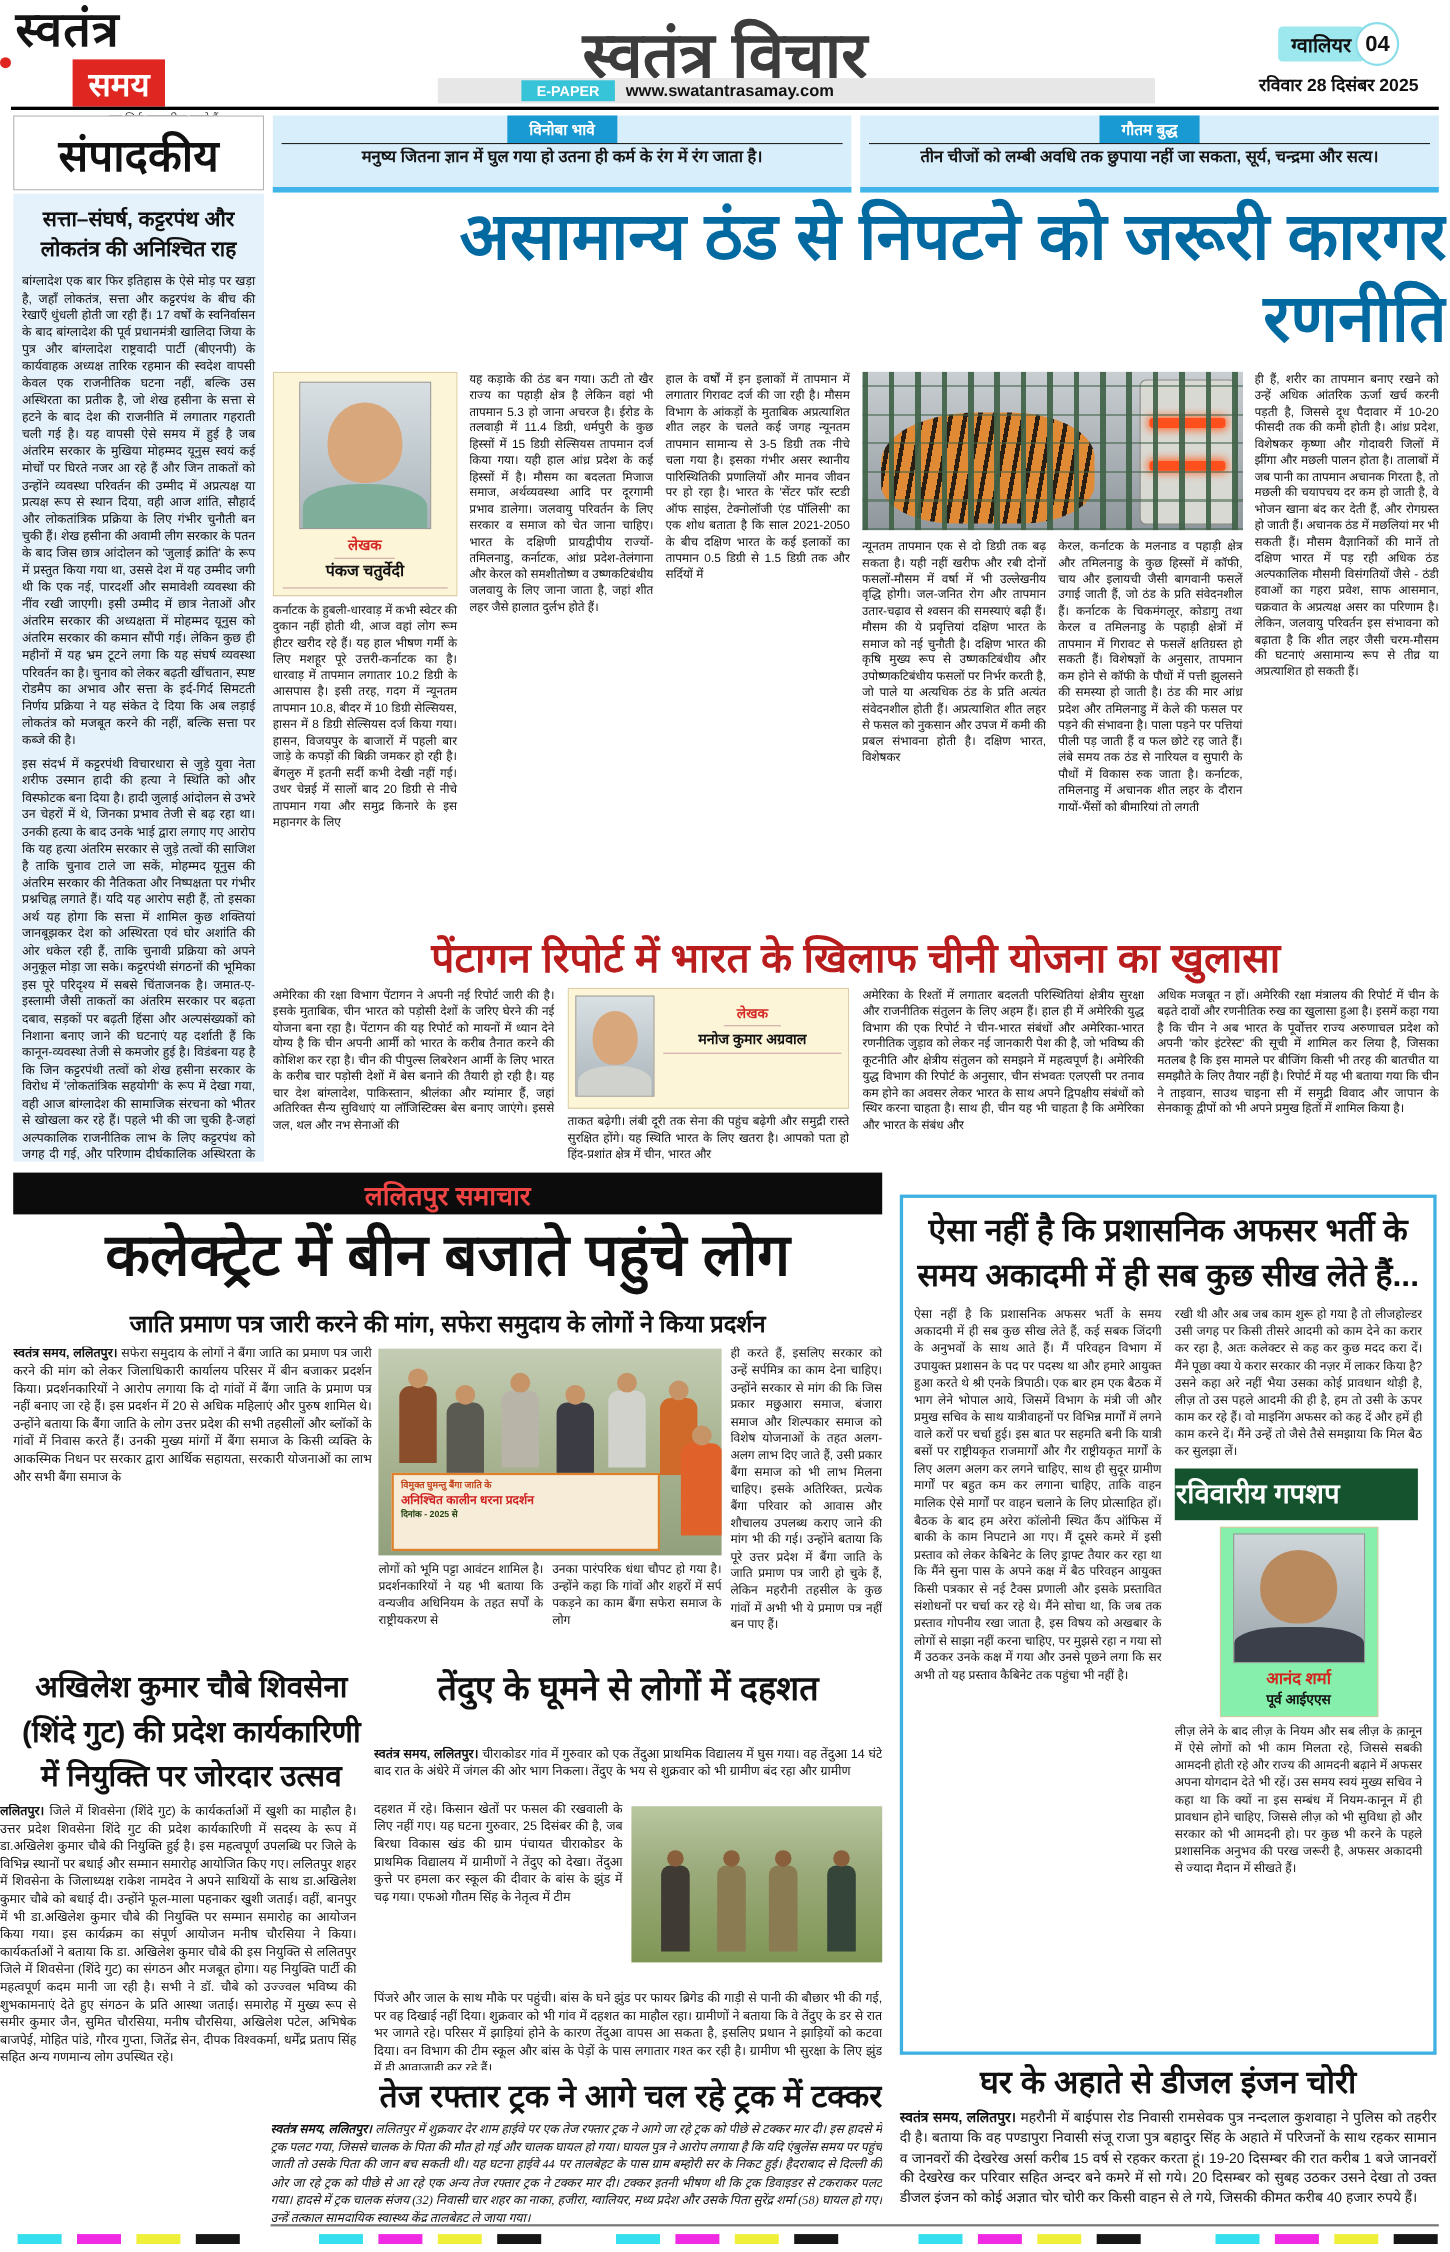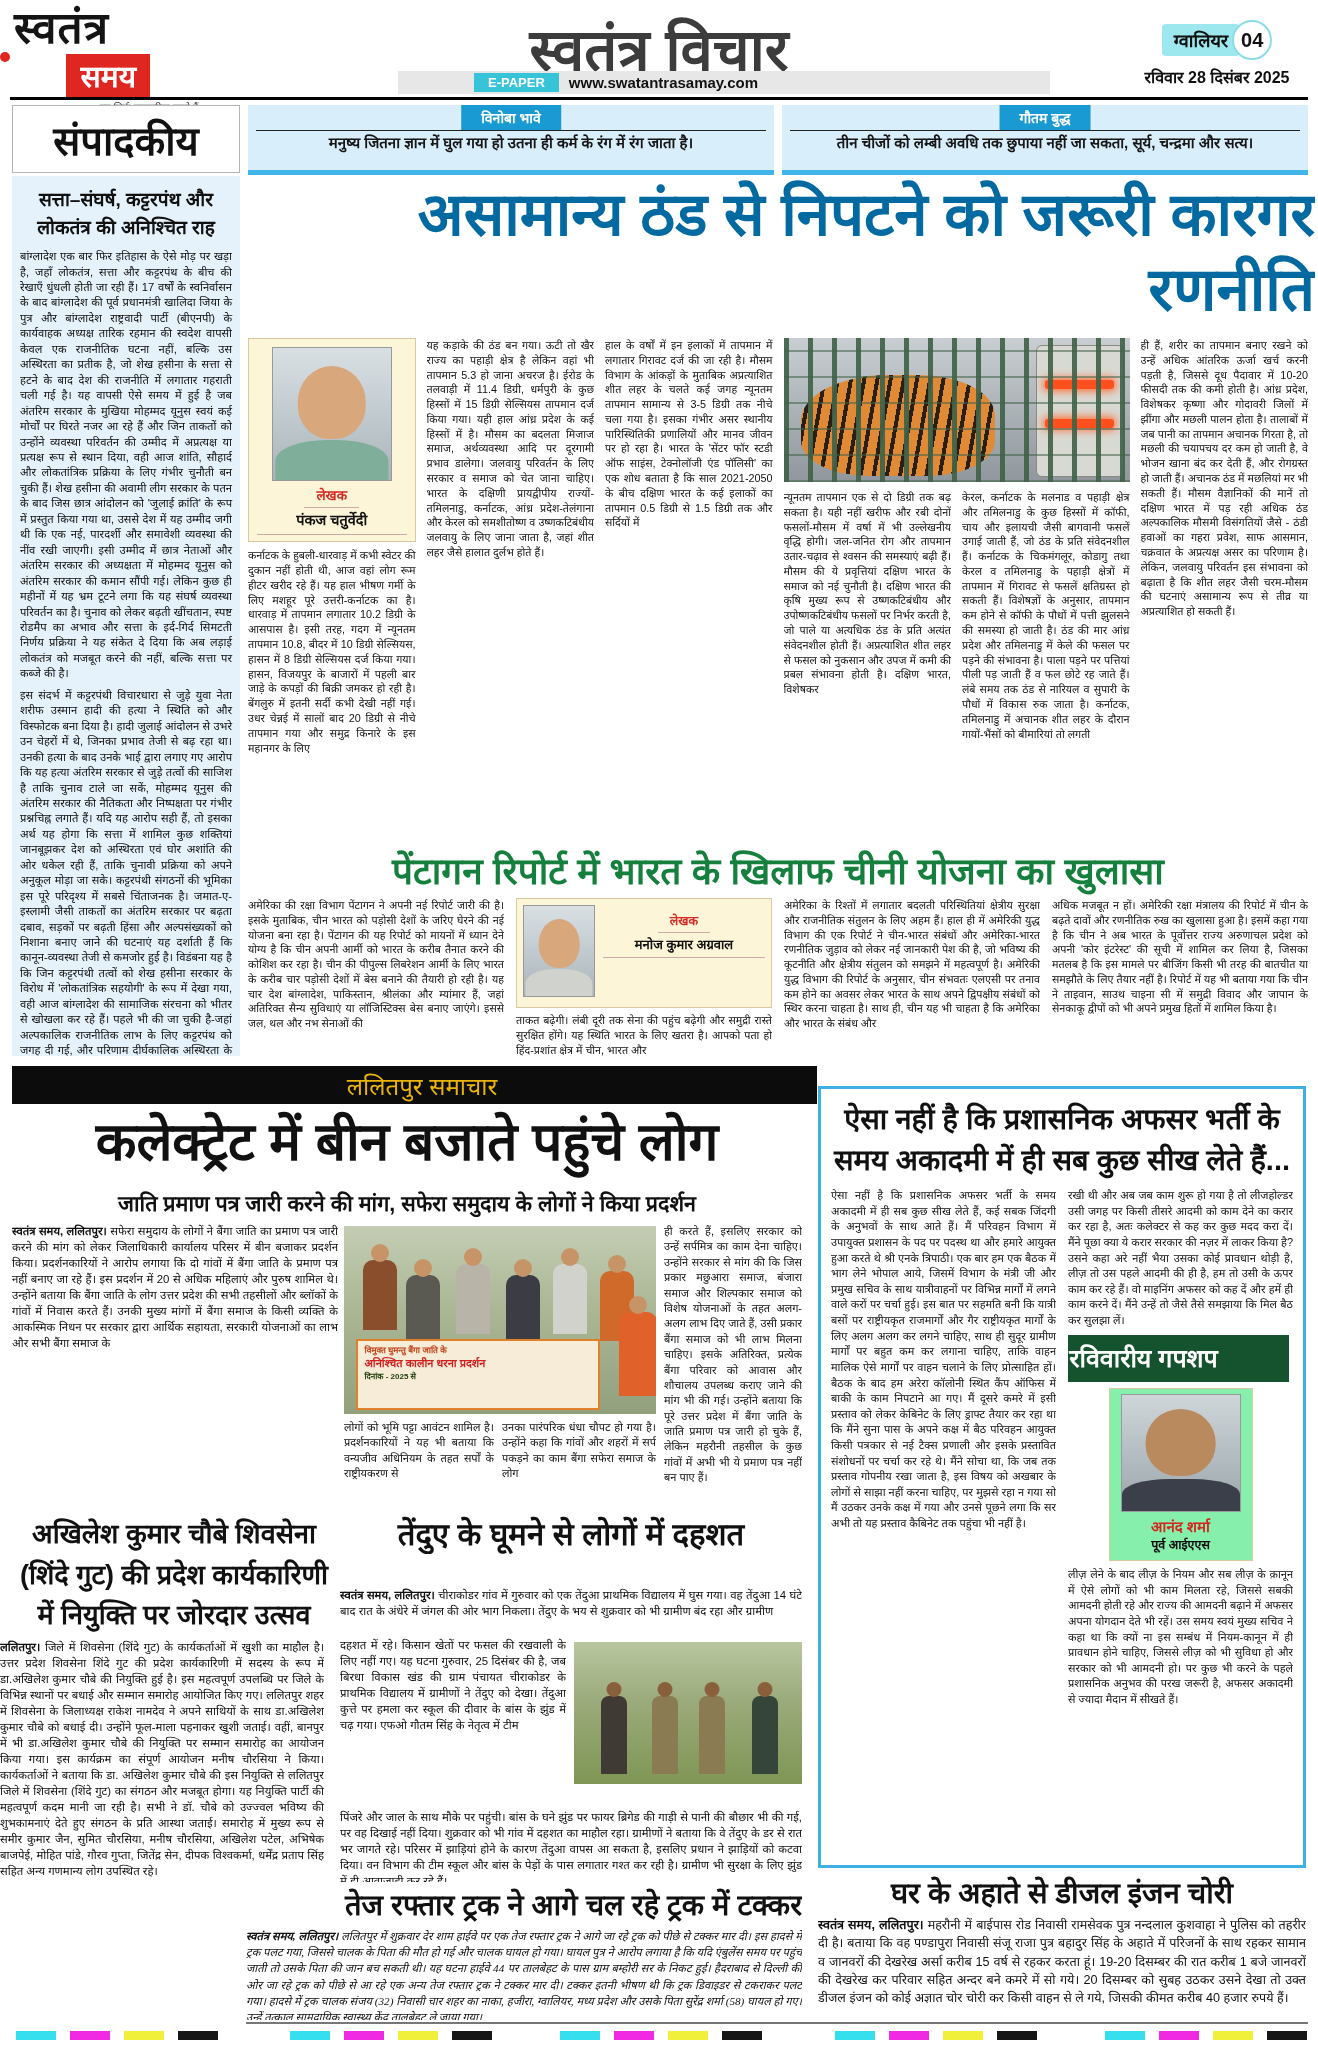--- a/index.html
+++ b/index.html
@@ -59,32 +59,32 @@
                background:linear-gradient(#c9ced2,#8f979c);}
   .tiger-body{position:absolute;left:5%;top:26%;width:56%;height:70%;border-radius:45% 40% 35% 35%;
               background:repeating-linear-gradient(100deg,#e08a36 0 9px,#2a1f14 9px 13px);}
   .heater{position:absolute;right:6px;top:5%;width:25%;height:90%;background:#d9d9d3;border:1px solid #8a8a84;border-radius:6px;}
   .heater .bar{position:absolute;left:10%;width:80%;height:9px;background:#ff4f1d;box-shadow:0 0 8px 2px #ff6a30;border-radius:3px;}
   .heater .bar.b1{top:26%;} .heater .bar.b2{top:56%;}
   .cage{position:absolute;inset:0;background:repeating-linear-gradient(90deg,rgba(64,98,72,.92) 0 5px,transparent 5px 24px);}
   .cage2{position:absolute;inset:0;background:repeating-linear-gradient(0deg,rgba(64,98,72,.55) 0 2px,transparent 2px 26px);}
 
   
-  .pent-head{left:248px;top:844px;width:1060px;font-size:37px;font-weight:900;text-align:center;color:#15803d;}
+  .pent-head{left:248px;top:844px;width:1060px;font-size:37px;font-weight:900;text-align:center;color:#b91c1c;}
   .pent-body{left:248px;top:898px;width:1060px;height:162px;display:flex;gap:12px;}
   .pent-body .col{flex:1;font-size:10.8px;line-height:1.37;overflow:hidden;}
   .author-card2{background:#fdf5d8;border:1px solid #d8c9a0;padding:6px;display:flex;gap:8px;margin-bottom:5px;height:96px;}
   .portrait.small{width:70px;height:90px;flex:none;margin:0;}
   .ac2-right{flex:1;text-align:center;}
   .ac2-right .author-label{font-size:12.5px;margin-top:8px;}
   .ac2-right .author-name{font-size:13px;border-bottom:1px solid #caa;}
 
   
-  .lalit-banner{left:12px;top:1066px;width:790px;height:38px;background:#0c0c0c;color:#eab308;
-                display:flex;align-items:center;justify-content:center;font-size:24px;font-weight:normal;padding-left:15px;}
+  .lalit-banner{left:12px;top:1066px;width:790px;height:38px;background:#0c0c0c;color:#ef4444;
+                display:flex;align-items:center;justify-content:center;font-size:24px;font-weight:bold;}
   .been-head{left:12px;top:1104px;width:790px;font-size:53px;font-weight:700;text-align:center;line-height:1.45;height:86px;}
   .been-sub{left:12px;top:1188px;width:790px;font-size:21.5px;font-weight:bold;text-align:center;}
   .been-left{left:12px;top:1224px;width:326px;height:302px;font-size:11.4px;line-height:1.4;}
   .dateline{font-weight:bold;}
   .been-photo{left:344px;top:1226px;width:312px;height:188px;overflow:hidden;
               background:linear-gradient(#c4cdb4 0%,#aab694 45%,#93a07e 100%);}
   .crowd-fig{position:absolute;width:34px;height:70px;border-radius:10px 10px 0 0;}
   .crowd-fig::before{content:"";position:absolute;top:-16px;left:50%;transform:translateX(-50%);
                      width:18px;height:18px;border-radius:50%;background:#c79468;}
   .been-banner{position:absolute;left:4%;bottom:4px;width:78%;height:38%;background:#f6ecd8;border:2px solid #e0802a;

